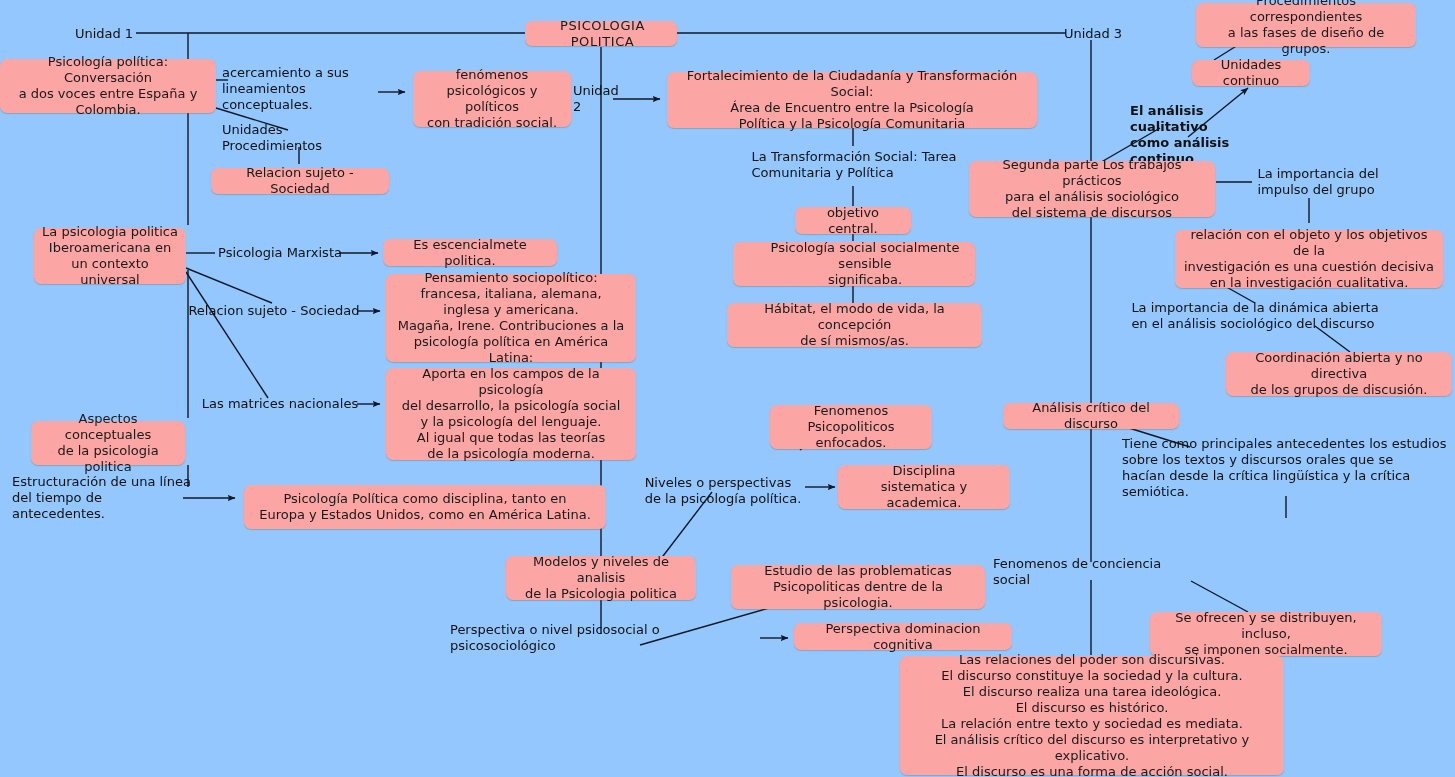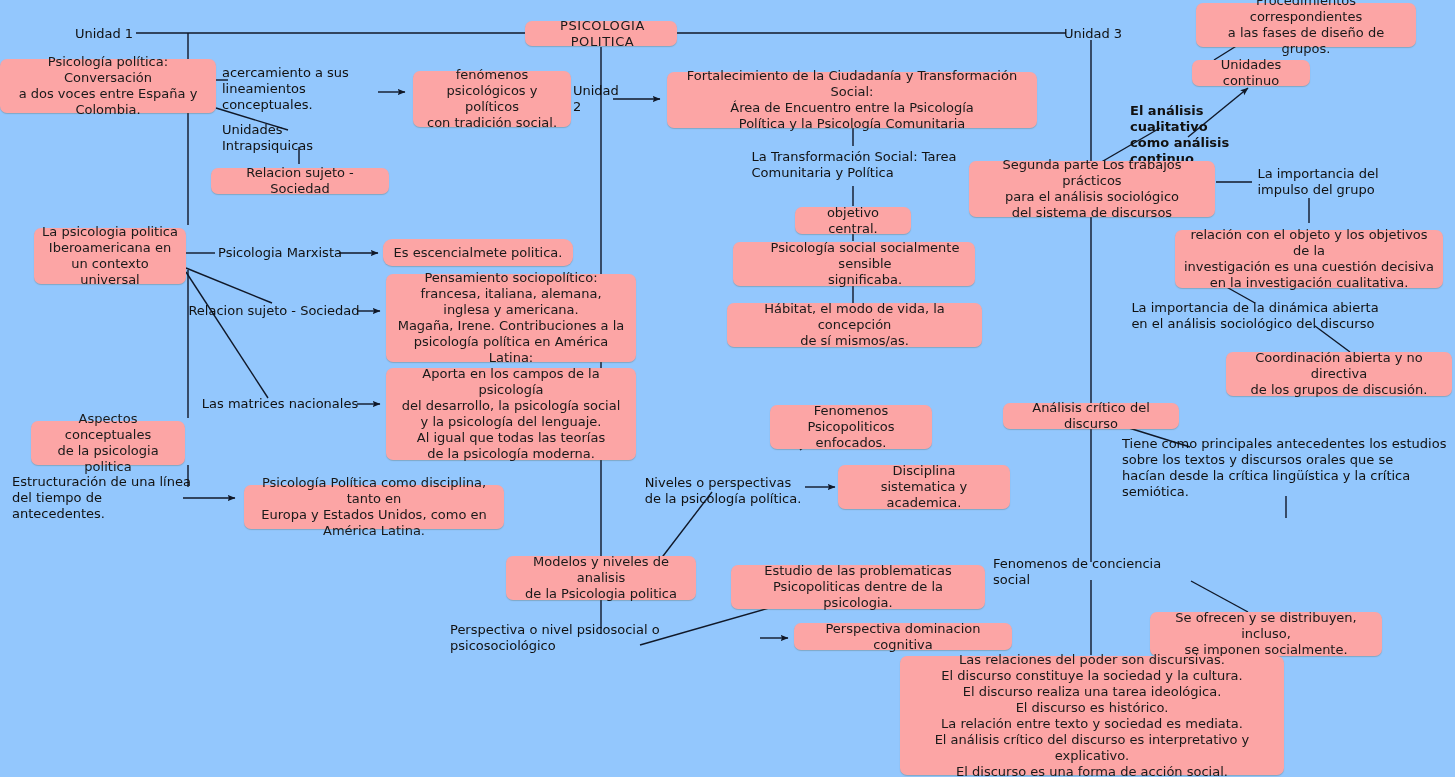--- a/index.html
+++ b/index.html
@@ -124,21 +124,21 @@
       <line x1="640" y1="645" x2="790" y2="602" marker-end="url(#arrow)"></line>
       <line x1="760" y1="638" x2="788" y2="638" marker-end="url(#arrow)"></line>
     </g>
   </svg>
 
   <div class="label" style="left:72px; top:25px; width:64px; height:17px;">Unidad 1</div>
 
   <div class="label" style="left:222px; top:72px; width:160px; height:34px;">acercamiento a sus
 lineamientos conceptuales.</div>
 
-  <div class="label" style="left:222px; top:129px; width:155px; height:17px;">Unidades Intrapsiquicas</div>
+  <div class="label" style="left:222px; top:129px; width:155px; height:17px;">Unidades Procedimientos</div>
 
   <div class="label" style="left:573px; top:90px; width:54px; height:17px;">Unidad 2</div>
 
   <div class="label" style="left:1062px; top:25px; width:62px; height:17px;">Unidad 3</div>
 
   <div class="label" style="left:216px; top:244px; width:128px; height:17px;">Psicologia Marxista</div>
 
   <div class="label" style="left:188px; top:302px; width:172px; height:17px;">Relacion sujeto - Sociedad</div>
 
   <div class="label" style="left:200px; top:395px; width:160px; height:17px;">Las matrices nacionales</div>
@@ -178,38 +178,38 @@
   <div class="node" style="left:413px; top:71px; width:158px; height:56px;">fenómenos
 psicológicos y políticos
 con tradición social.</div>
 
   <div class="node" style="left:211px; top:168px; width:178px; height:26px;">Relacion sujeto - Sociedad</div>
 
   <div class="node" style="left:34px; top:228px; width:152px; height:56px;">La psicologia politica
 Iberoamericana en
 un contexto universal</div>
 
-  <div class="node" style="left:383px; top:239px; width:190px; height:27px;border-radius:9px;">Es escencialmete politica.</div>
+  <div class="node" style="left:383px; top:239px; width:174px; height:27px;">Es escencialmete politica.</div>
 
   <div class="node" style="left:386px; top:274px; width:250px; height:88px;">Pensamiento sociopolítico:
 francesa, italiana, alemana,
 inglesa y americana.
 Magaña, Irene. Contribuciones a la
 psicología política en América Latina:</div>
 
   <div class="node" style="left:386px; top:368px; width:250px; height:92px;">Aporta en los campos de la psicología
 del desarrollo, la psicología social
 y la psicología del lenguaje.
 Al igual que todas las teorías
 de la psicología moderna.</div>
 
   <div class="node" style="left:31px; top:421px; width:154px; height:44px;">Aspectos conceptuales
 de la psicologia politica</div>
 
-  <div class="node" style="left:244px; top:485px; width:260px; height:44px;">Psicología Política como disciplina, tanto en
+  <div class="node" style="left:244px; top:485px; width:362px; height:44px;">Psicología Política como disciplina, tanto en
 Europa y Estados Unidos, como en América Latina.</div>
 
   <div class="node" style="left:667px; top:72px; width:370px; height:56px;">Fortalecimiento de la Ciudadanía y Transformación Social:
 Área de Encuentro entre la Psicología
 Política y la Psicología Comunitaria</div>
 
   <div class="node" style="left:795px; top:207px; width:116px; height:27px;">objetivo central.</div>
 
   <div class="node" style="left:733px; top:242px; width:242px; height:44px;padding-left:30px;">Psicología social socialmente sensible
 significaba.</div>

